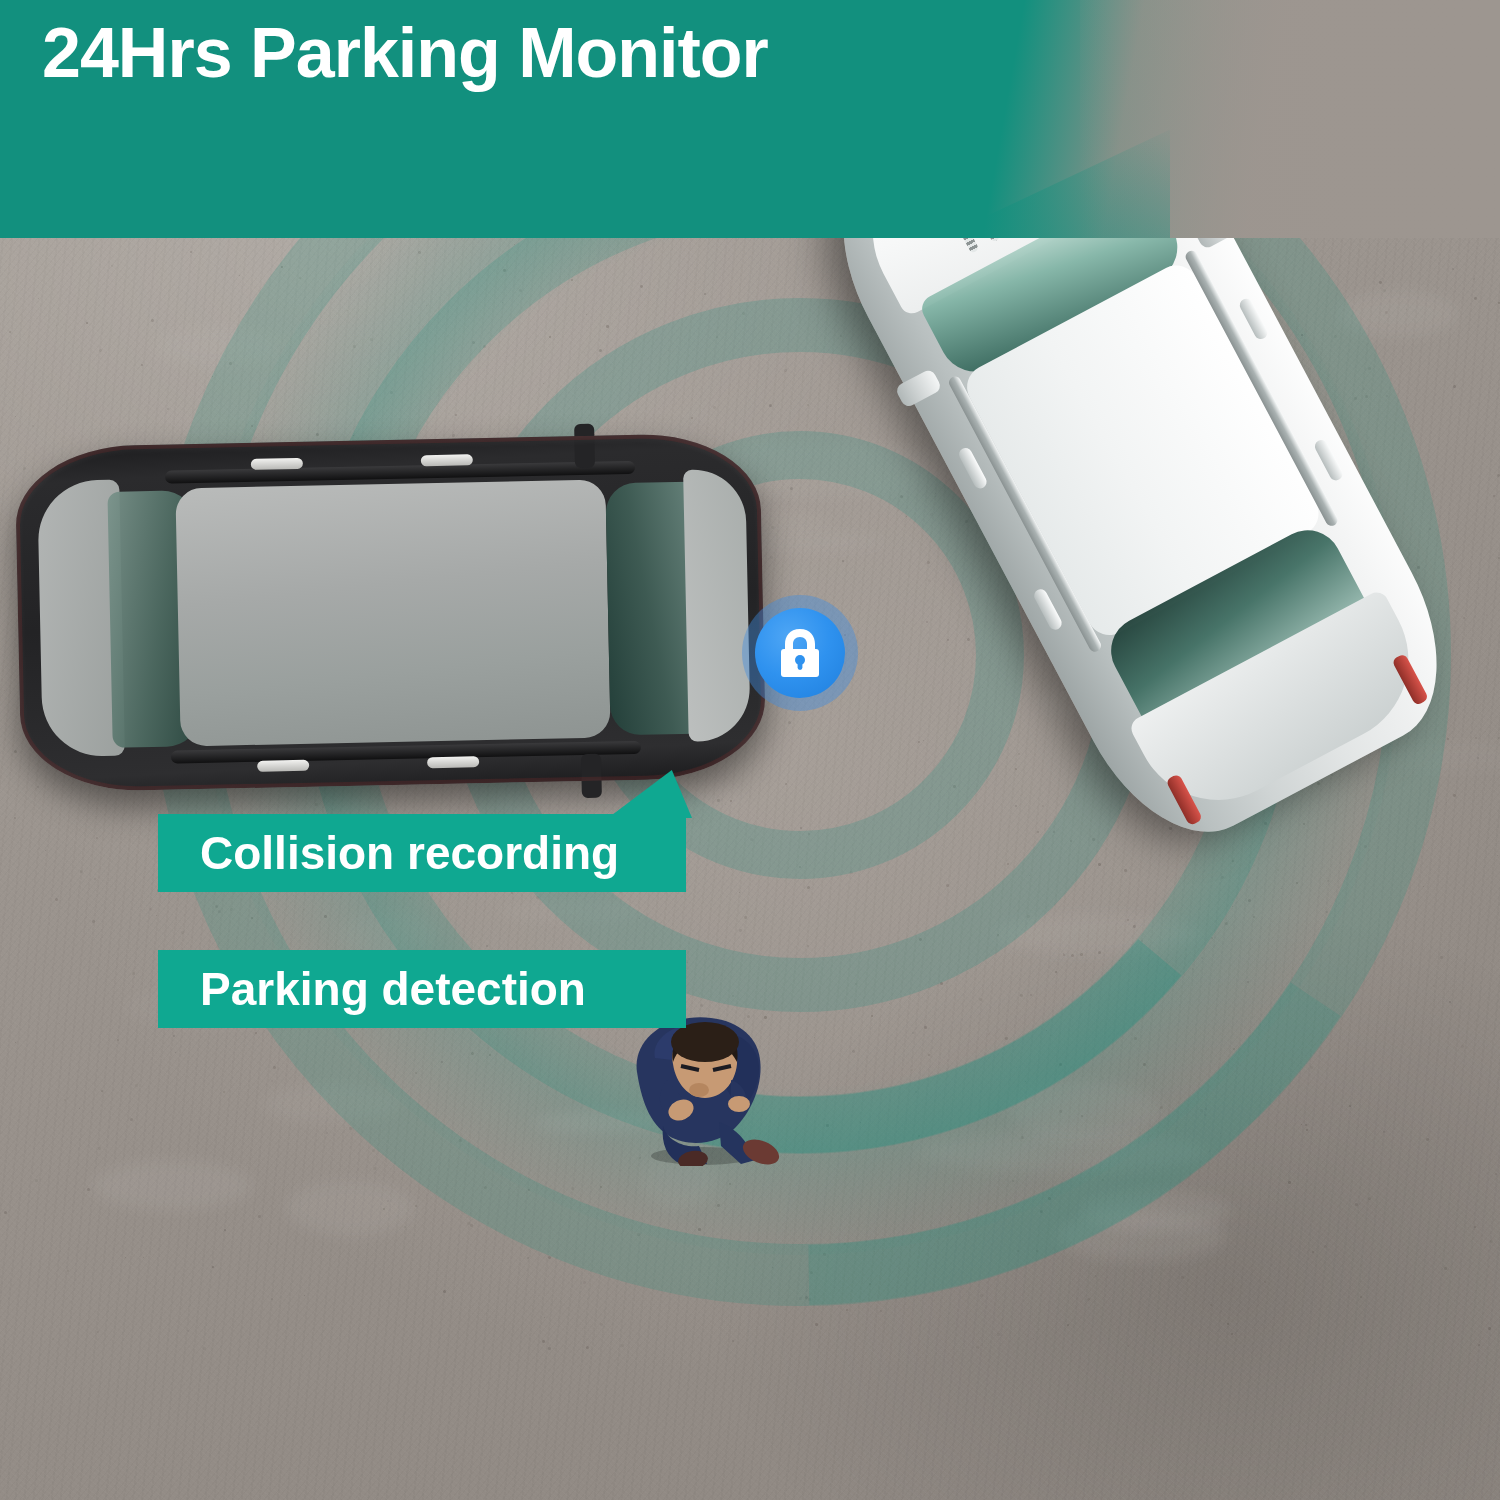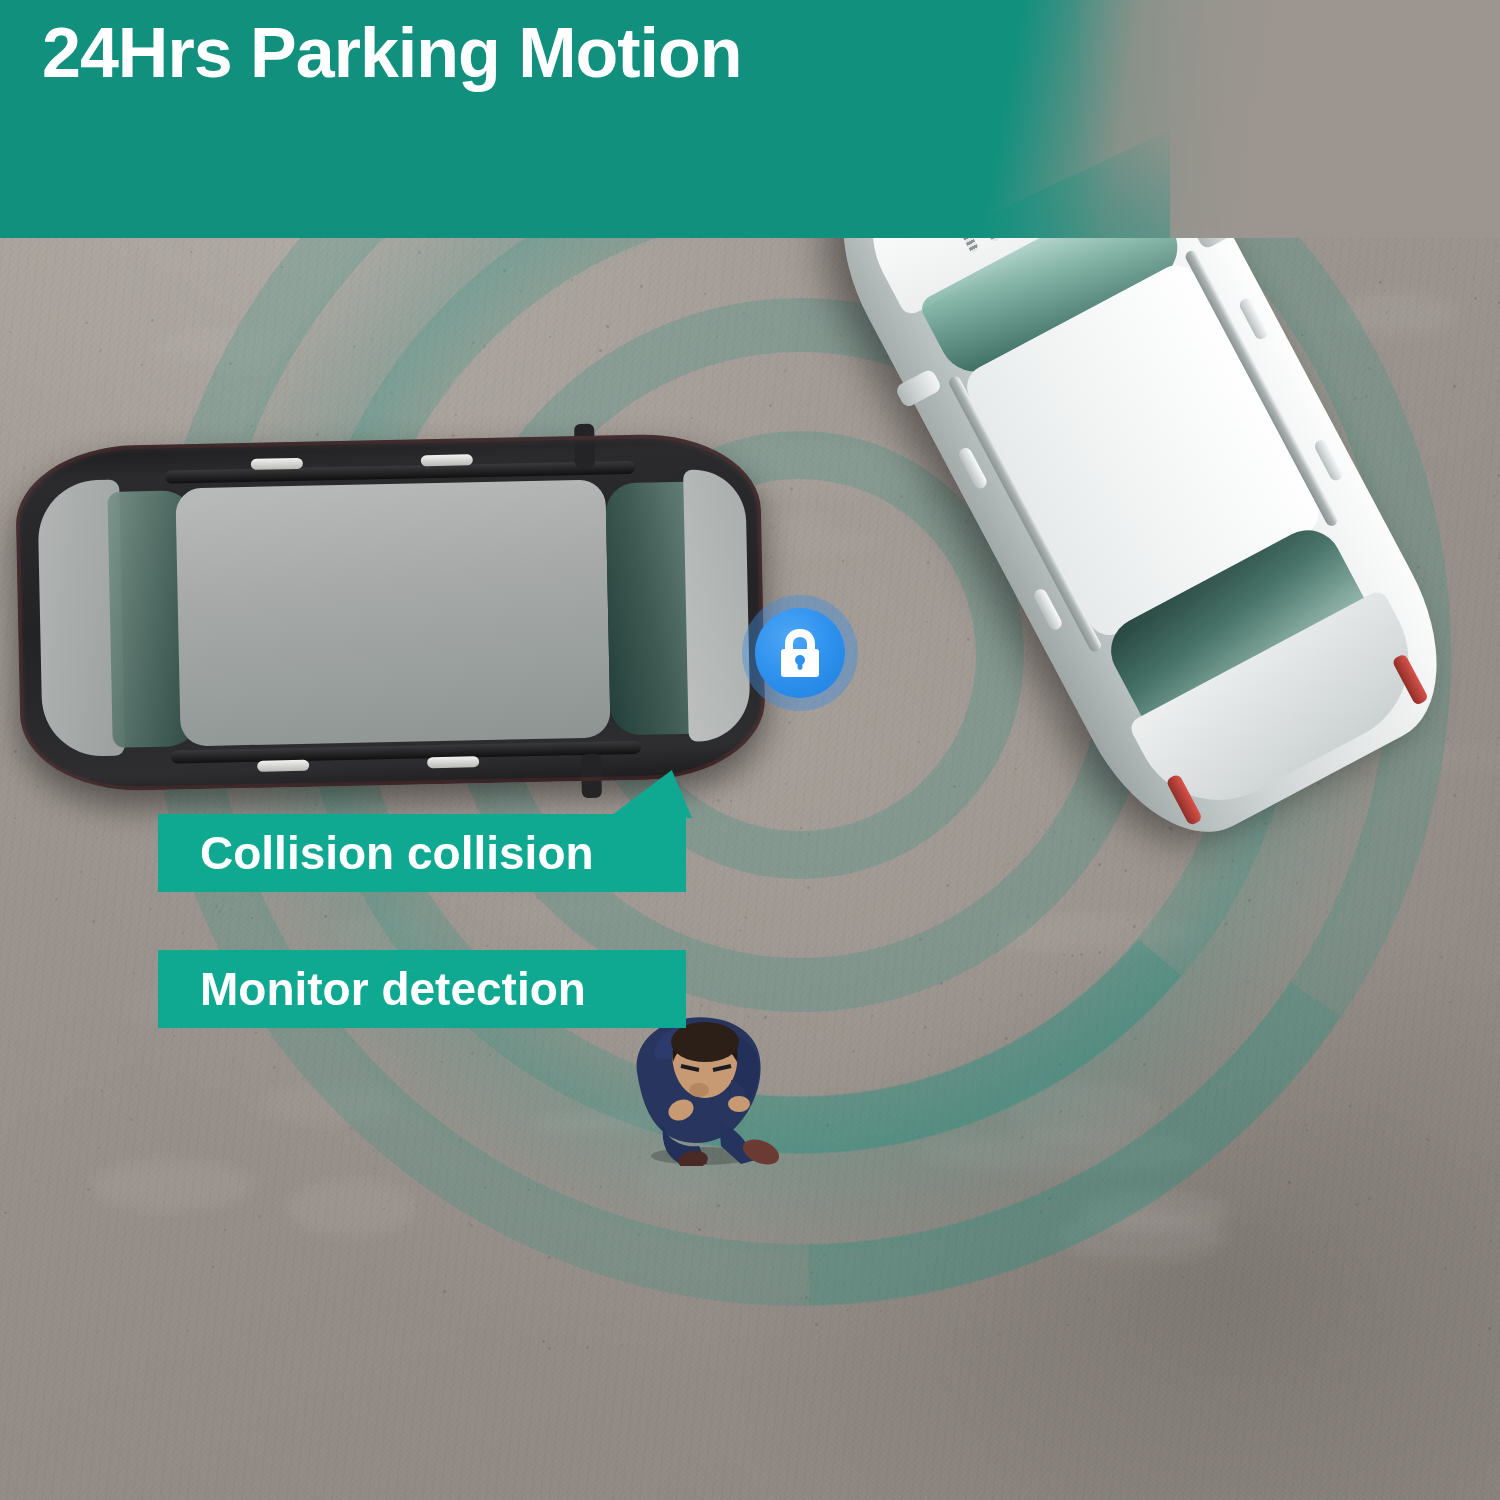--- a/index.html
+++ b/index.html
@@ -869,25 +869,25 @@
         <rect x="22.6" y="33" width="4.8" height="10" rx="2.4" fill="#2f92ef"></rect>
       </svg>
     </div>
   </div>
 
   <div id="header">
     <div class="hdr-fill"></div>
     <div class="hdr-fade"></div>
     <div class="hdr-fade2"></div>
     <div class="hdr-notch"></div>
-    <div id="title">24Hrs Parking Motion</div>
+    <div id="title">24Hrs Parking Monitor</div>
   </div>
 
   <div id="badgeCollisionTail"></div>
   <div id="badgeCollision" class="badge">
-    <span>Collision collision</span>
+    <span>Collision recording</span>
   </div>
   <div id="badgeMotion" class="badge">
-    <span>Monitor detection</span>
+    <span>Parking detection</span>
   </div>
 
 
 </div>
 
 </body></html>

